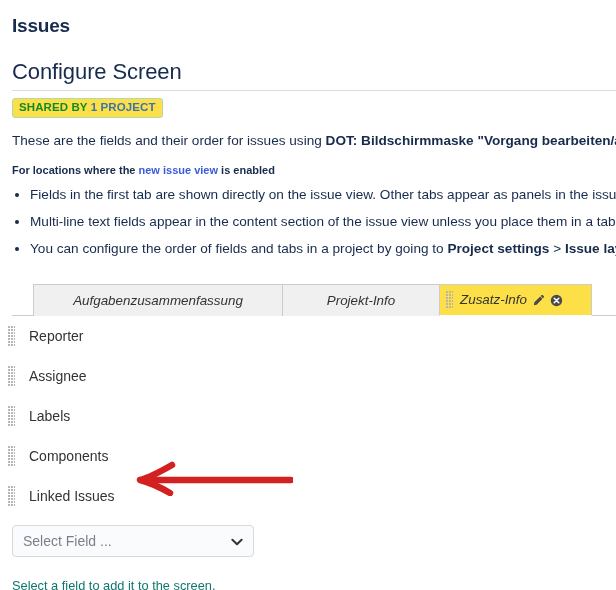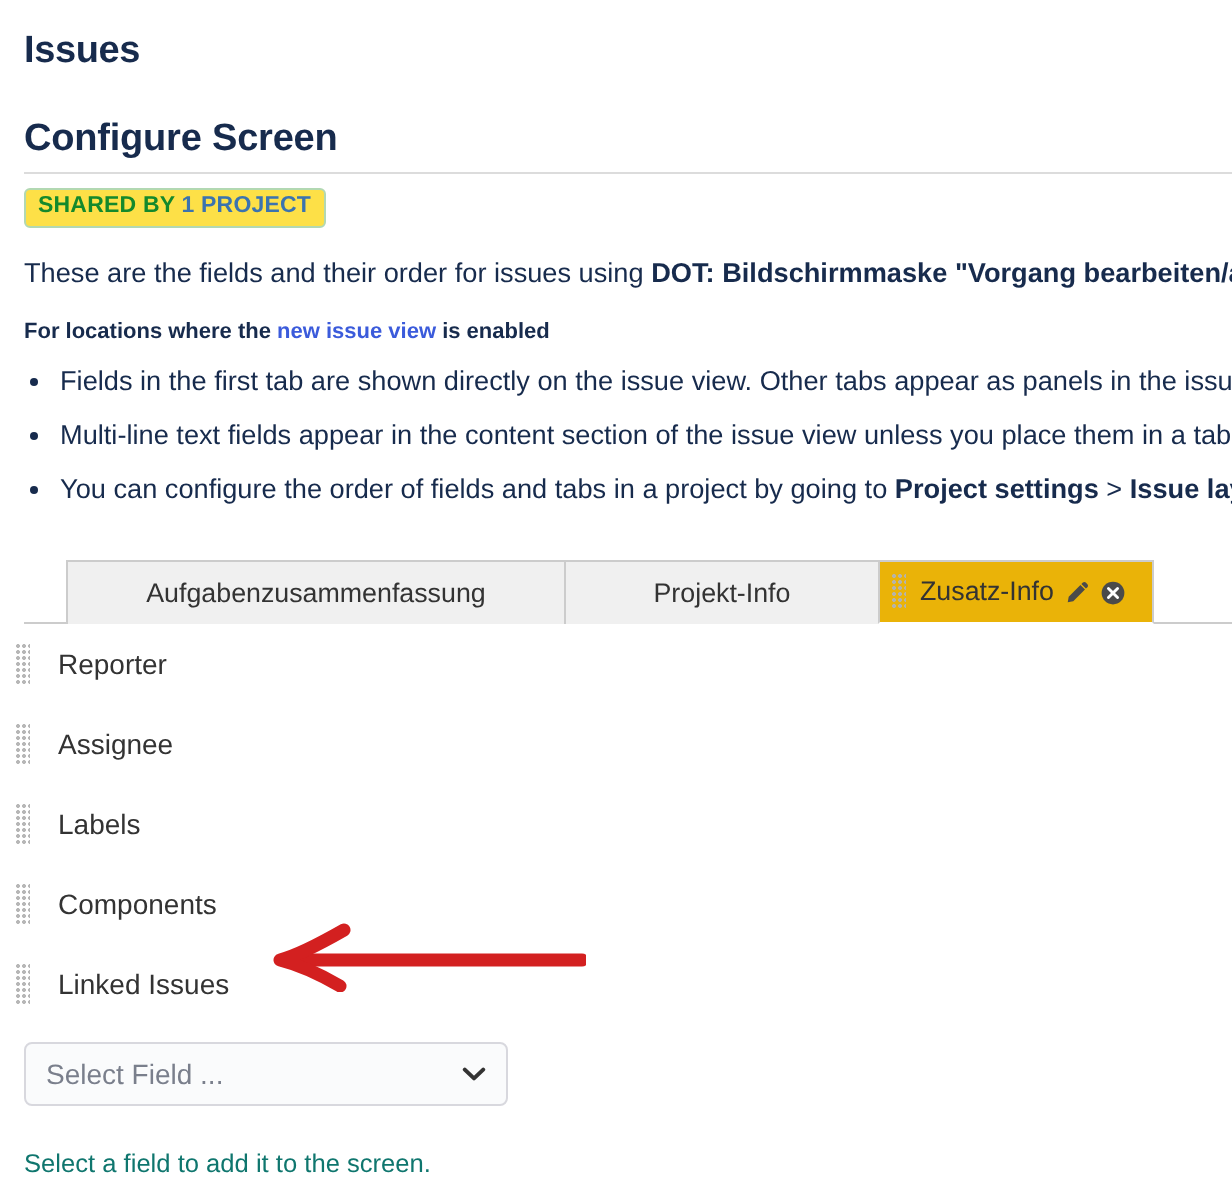--- a/index.html
+++ b/index.html
@@ -27,22 +27,22 @@
     font-size: 19px;
     font-weight: 600;
     line-height: 1.1;
     color: #172b4d;
     letter-spacing: -0.2px;
     margin: 0;
     padding: 16px 0 0 12px;
   }
 
   .section-title {
-    font-size: 19px;
-    font-weight: 700;
+    font-size: 22px;
+    font-weight: 400;
     color: #172b4d;
     margin: 0;
     padding: 22px 0 5px 12px;
     letter-spacing: -0.1px;
   }
 
   .title-rule {
     height: 1px;
     background: #dcdcdc;
     margin: 0 0 0 12px;
@@ -119,20 +119,21 @@
 
   
   .tabs-row {
     position: relative;
     margin: 25px 0 0 12px;
     height: 32px;
     display: flex;
     align-items: stretch;
     border-bottom: 1px solid #cccccc;
     width: 604px;
+    font-style: italic;
   }
   .tab-spacer { width: 21px; flex: 0 0 21px; }
 
   .tab {
     position: relative;
     display: flex;
     align-items: center;
     justify-content: center;
     height: 32px;
     padding: 0 14px;
@@ -142,25 +143,25 @@
     border: 1px solid #cccccc;
     border-bottom: none;
     margin-right: -1px;
     cursor: pointer;
     white-space: nowrap;
   }
   .tab.inactive-1 { width: 250px; }
   .tab.inactive-2 { width: 158px; }
 
   .tab.active {
-    background: #eab308;
+    background: #fde047;
     border: 1px solid #cccccc;
     border-bottom: 1px solid #ffffff;
     color: #333333;
-    padding: 0 13px 0 6px;
+    padding: 0 28px 0 6px;
     gap: 5px;
     z-index: 3;
   }
 
   .tab-label { white-space: nowrap; }
 
   
   .grip {
     display: inline-block;
     width: 7px;

